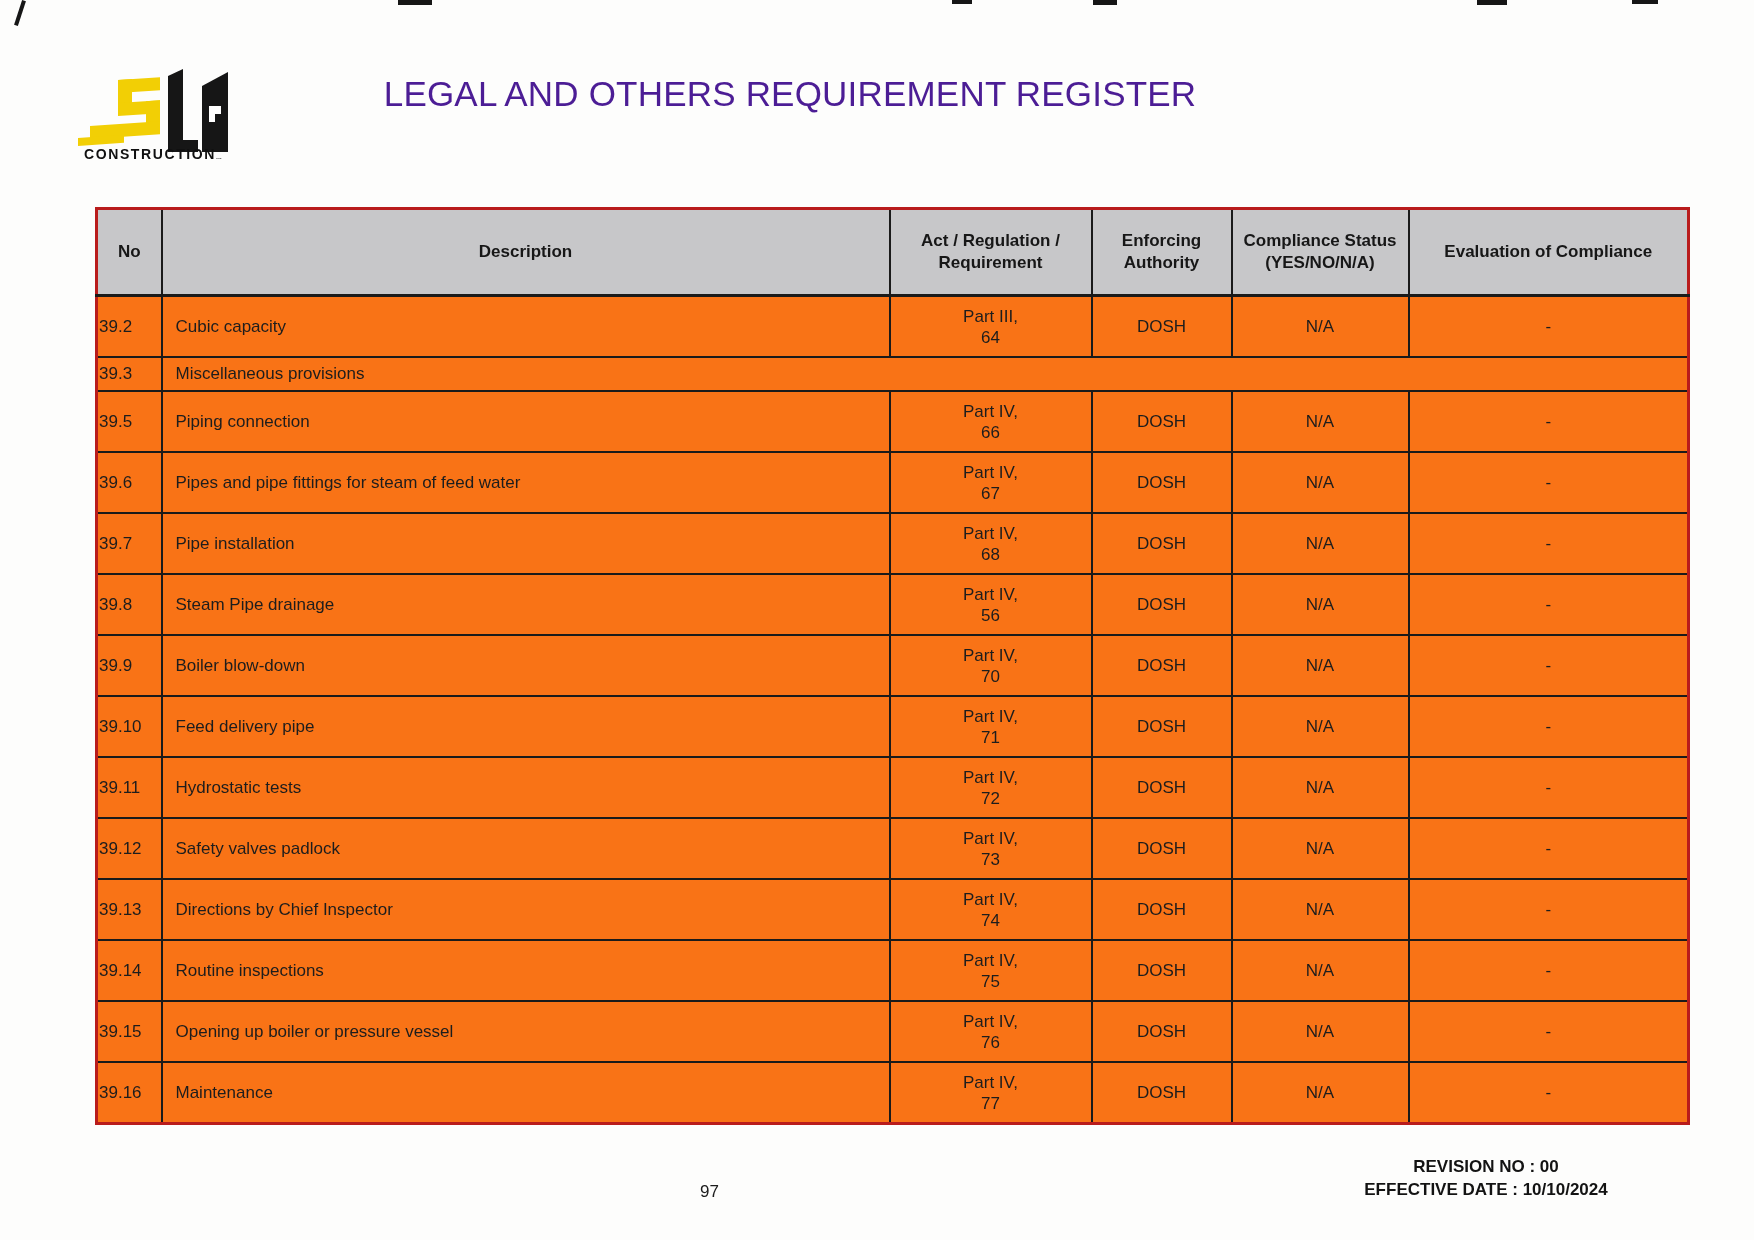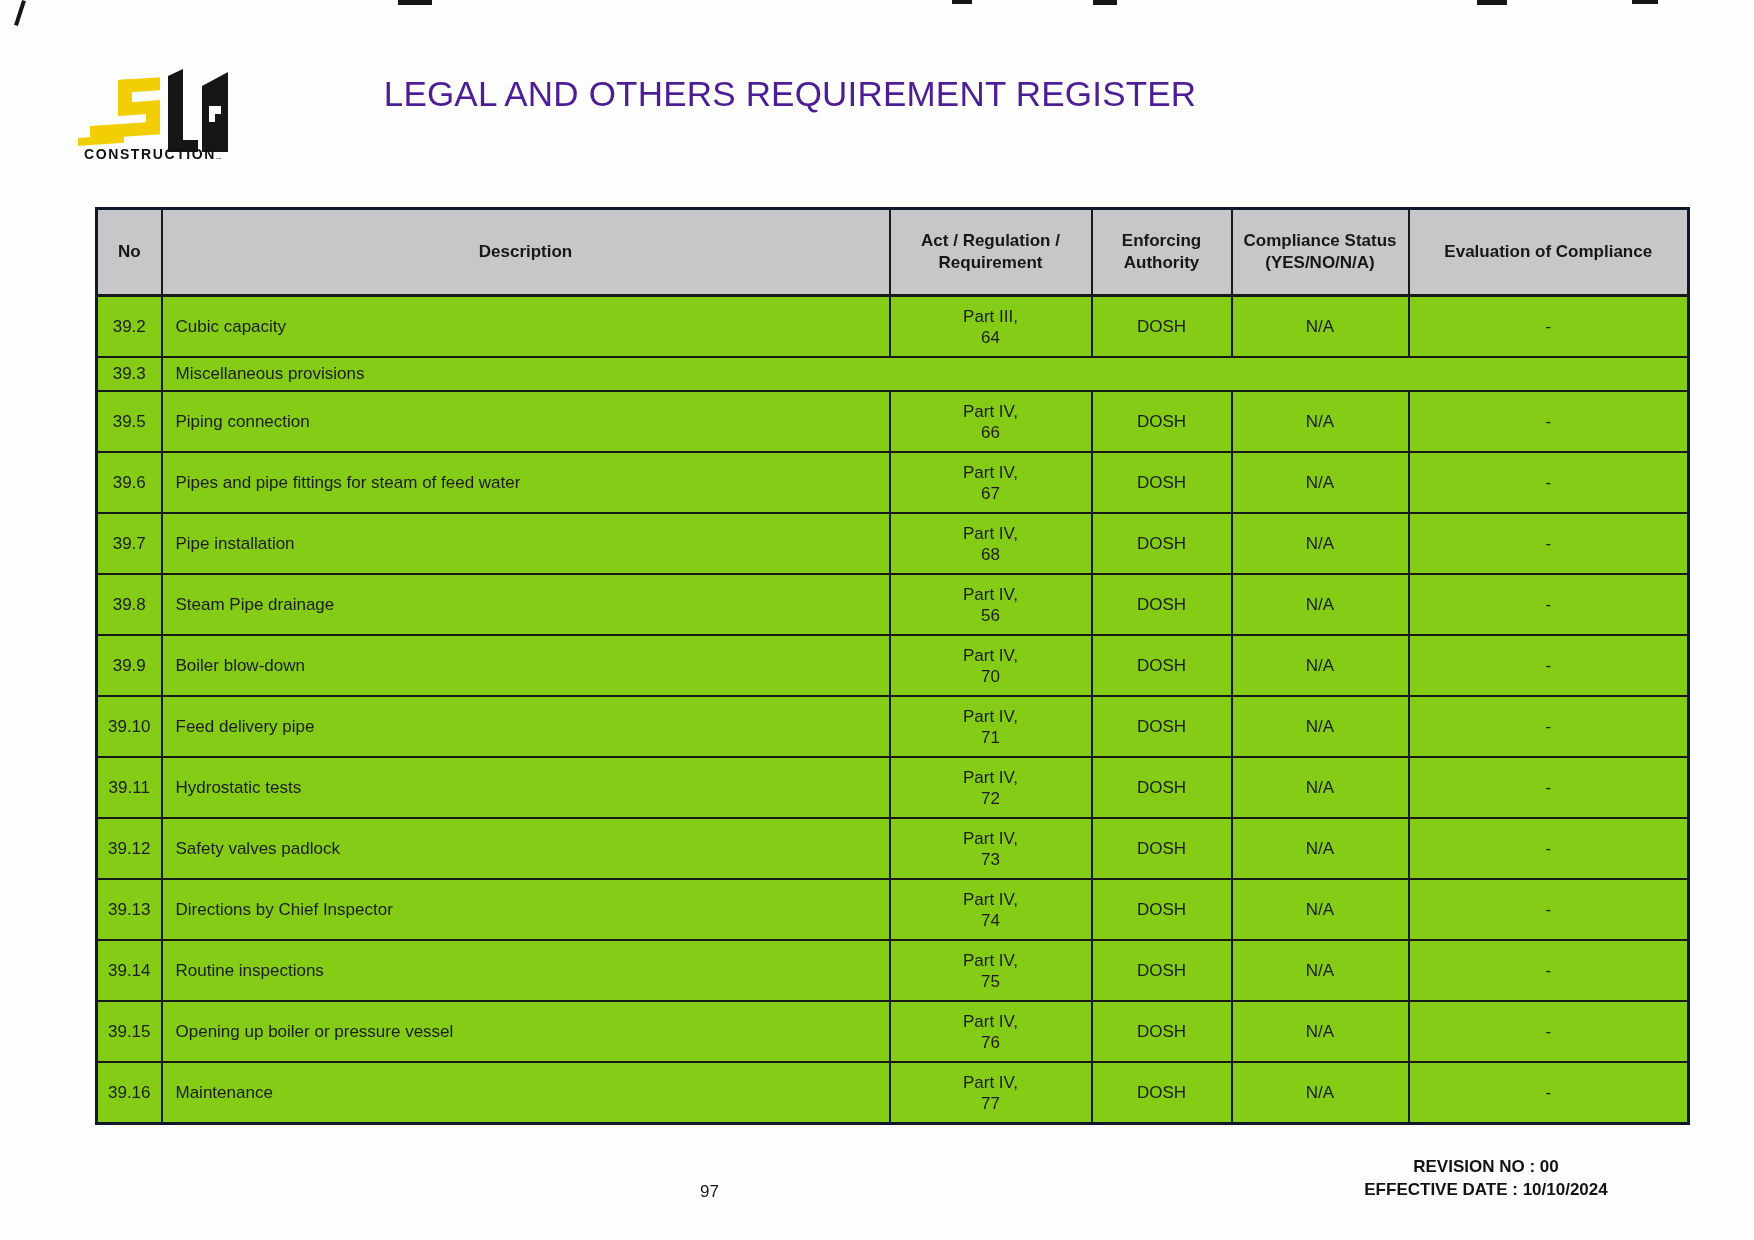--- a/index.html
+++ b/index.html
@@ -30,37 +30,37 @@
   
   .doc-title{
     position:absolute;left:350px;top:72px;width:880px;height:44px;
     text-align:center;font-size:35px;font-weight:400;color:#4c1d95;
     letter-spacing:0.2px;line-height:44px;white-space:nowrap;
   }
   
   .tbl-wrap{position:absolute;left:95px;top:207px;width:1592px;}
   table.register{
     width:1592px;border-collapse:collapse;table-layout:fixed;
-    border:3px solid #0f172a;background:#84cc16;
+    border:3px solid #b91c1c;background:#f97316;
   }
   table.register td, table.register th{
     border:2px solid #1a1a1a;
     font-size:17px;vertical-align:middle;
     overflow:hidden;white-space:nowrap;
   }
   table.register thead th{
     background:#c7c7c9;color:#171717;font-weight:700;
     height:82px;text-align:center;line-height:22px;font-size:17px;
     border-bottom:3px solid #1a1a1a;
   }
   table.register tbody td{height:57px;}
   table.register tbody tr.row-short td{height:30px;}
   td.c{text-align:center;}
   td.desc{text-align:left;padding-left:13px;}
-  td.no-cell{text-align:center;}
+  td.no-cell{}
   td.act-cell div{line-height:21px;}
   
   .page-num{
     position:absolute;left:700px;top:1182px;width:180px;
     text-align:left;font-size:17px;color:#1c1c1c;
   }
   .footer-right{
     position:absolute;right:58px;top:1155px;width:420px;
     text-align:center;font-size:17px;font-weight:700;color:#131313;line-height:23px;
   }

